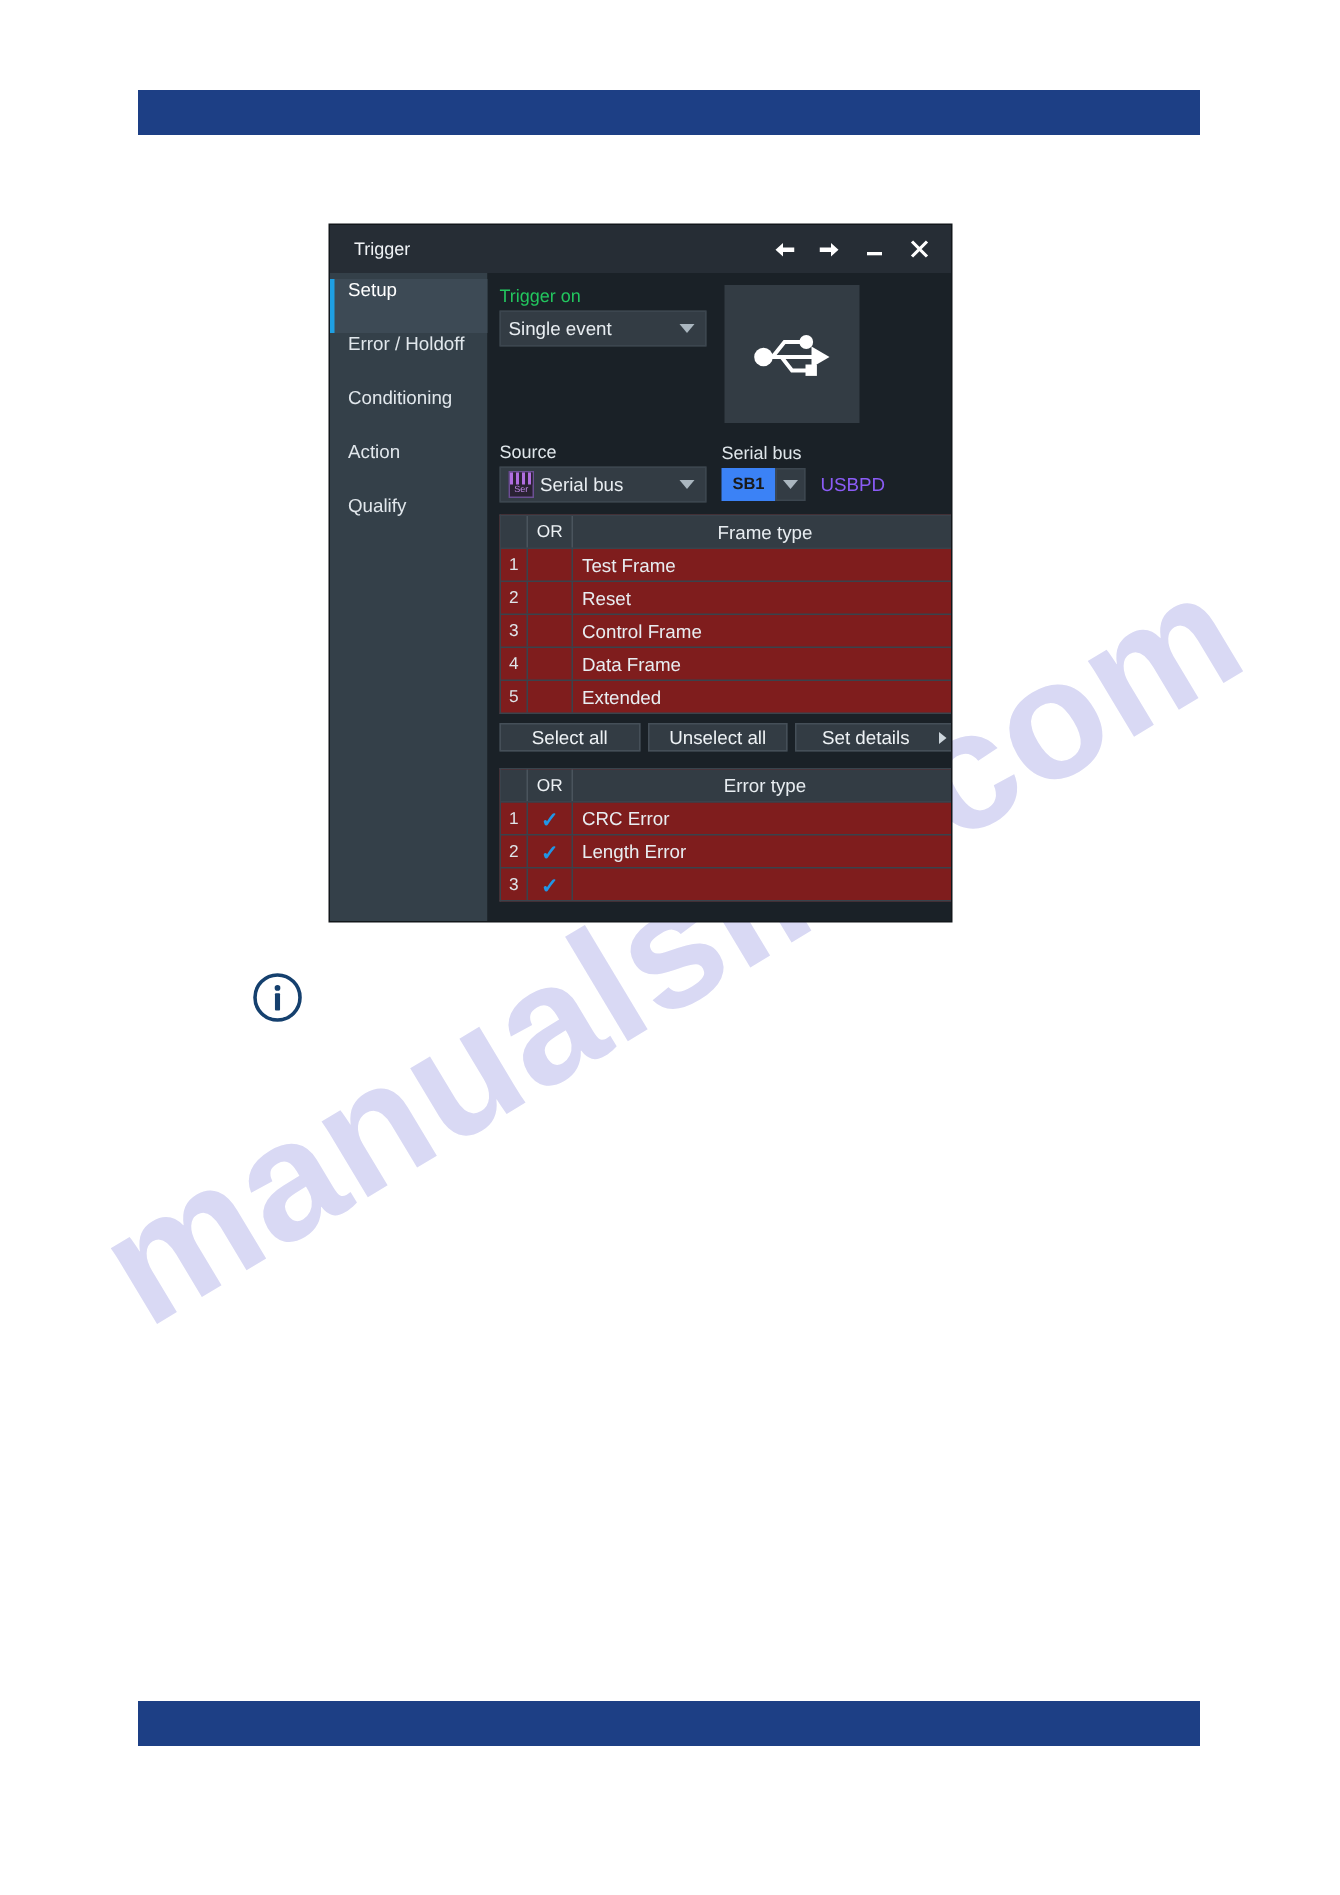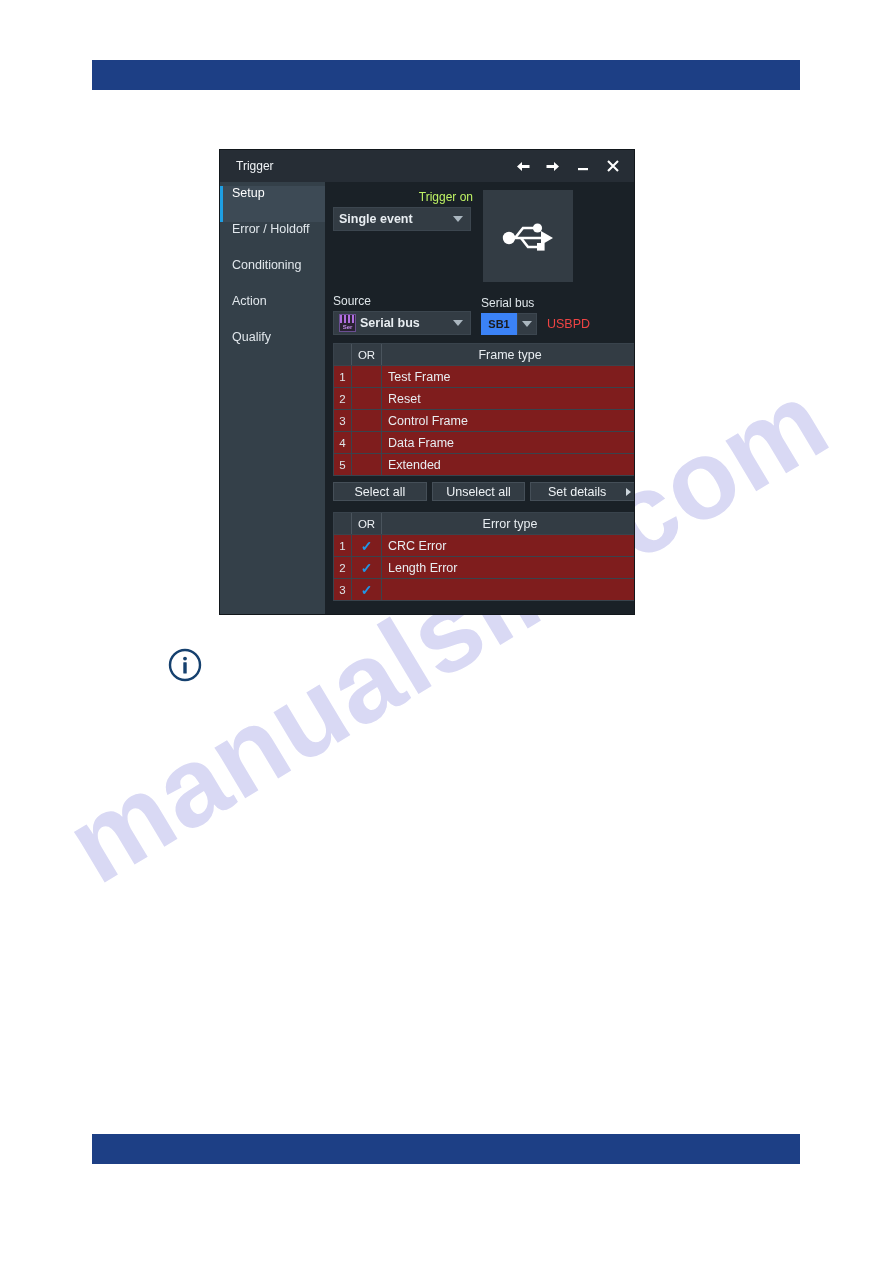--- a/index.html
+++ b/index.html
@@ -142,21 +142,21 @@
     min-width: 0;
     display: flex;
     flex-direction: column;
   }
 
   .field-label {
     font-size: 12px;
     color: #dfe6ea;
     margin: 2px 0 3px 0;
   }
-  .field-label.accent { color: #bef264; text-align: right; }
+  .field-label.accent { color: #22c55e; }
 
   .top-row {
     display: flex;
     gap: 10px;
   }
   .top-left { flex: 0 0 140px; }
   .usb-box {
     width: 90px;
     height: 92px;
     background: #333c44;
@@ -170,21 +170,20 @@
     height: 24px;
     background: #333c44;
     display: flex;
     align-items: center;
     padding: 0 4px 0 5px;
     gap: 4px;
     color: #e8edf1;
     font-size: 12.5px;
     border: 1px solid #3c464f;
     box-sizing: border-box;
-    font-weight: bold;
   }
   .combo .cval { flex: 1 1 auto; white-space: nowrap; overflow: hidden; }
   .combo .caret {
     width: 0; height: 0;
     border-left: 5px solid transparent;
     border-right: 5px solid transparent;
     border-top: 6px solid #aab6bf;
     margin-right: 3px;
     flex: 0 0 auto;
   }
@@ -208,21 +207,21 @@
   }
   .ser-icon .ser-txt {
     font-size: 6px;
     line-height: 8px;
     color: #c08ae8;
     text-align: center;
     font-family: "Liberation Sans", sans-serif;
   }
 
   
-  .mid-row { display: flex; gap: 10px; align-items: flex-end; }
+  .mid-row { display: flex; gap: 10px; align-items: center; }
   .sb-group { display: flex; align-items: center; gap: 0; }
   .sb-btn {
     background: #3b82f6;
     color: #1a1a1a;
     font-size: 11px;
     height: 22px;
     min-width: 28px;
     display: flex;
     align-items: center;
     justify-content: center;
@@ -241,21 +240,21 @@
   }
   .sb-caret {
     width: 0; height: 0;
     border-left: 5px solid transparent;
     border-right: 5px solid transparent;
     border-top: 6px solid #aab6bf;
   }
   .sb-name {
     margin-left: 10px;
     font-size: 12.5px;
-    color: #ef4444;
+    color: #8b5cf6;
   }
 
   
   .table {
     margin-top: 8px;
     background: #7f1d1d;
     border: 1px solid #39434c;
     border-right: none;
     width: 304px;
   }

